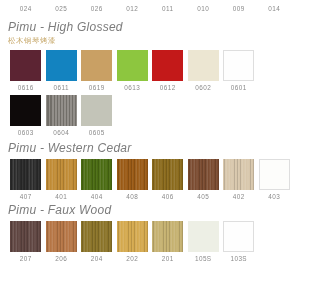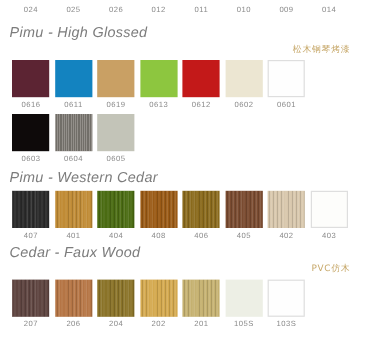--- a/index.html
+++ b/index.html
@@ -55,21 +55,20 @@
     font-family: "Liberation Sans", sans-serif;
     white-space: nowrap;
   }
   .sec-subtitle {
     font-size: 7.4px;
     color: #c7a86a;
     letter-spacing: 0.6px;
     margin-top: 2px;
     font-family: "DejaVu Sans", sans-serif;
     white-space: nowrap;
-    text-align: right;
   }
 
   
   .swatch-row {
     display: flex;
     margin-top: 4px;
   }
   .swatch-cell {
     width: 35.5px;
     display: flex;
@@ -220,22 +219,21 @@
             <div class="swatch-label">402</div>
           </div>
           <div class="swatch-cell">
             <div class="swatch bordered" style="background: rgb(253, 253, 251);"></div>
             <div class="swatch-label">403</div>
           </div>
         </div>
       </div>
       <div class="spacer-3"></div>
       <div class="section">
-        <div class="sec-title">Cedar - Faux Wood</div>
-        <div class="sec-subtitle">PVC仿木</div>
+        <div class="sec-title">Pimu - Faux Wood</div>
         <div class="swatch-row">
           <div class="swatch-cell">
             <div class="swatch" style="background: rgb(94, 68, 64);">
               <div class="grain" style="background-image: repeating-linear-gradient(90deg,rgba(255,255,255,0.12) 0px, rgba(255,255,255,0.12) 0.5px,rgba(0,0,0,0.00) 0.5px, rgba(0,0,0,0.00) 1.4px,rgba(0,0,0,0.13) 1.4px, rgba(0,0,0,0.13) 2.0px,rgba(255,255,255,0.05) 2.0px, rgba(255,255,255,0.05) 3.2px);"></div>
             </div>
             <div class="swatch-label">207</div>
           </div>
           <div class="swatch-cell">
             <div class="swatch" style="background: rgb(181, 117, 69);">
               <div class="grain" style="background-image: repeating-linear-gradient(90deg,rgba(255,255,255,0.12) 0px, rgba(255,255,255,0.12) 0.5px,rgba(0,0,0,0.00) 0.5px, rgba(0,0,0,0.00) 1.4px,rgba(0,0,0,0.13) 1.4px, rgba(0,0,0,0.13) 2.0px,rgba(255,255,255,0.05) 2.0px, rgba(255,255,255,0.05) 3.2px);"></div>

